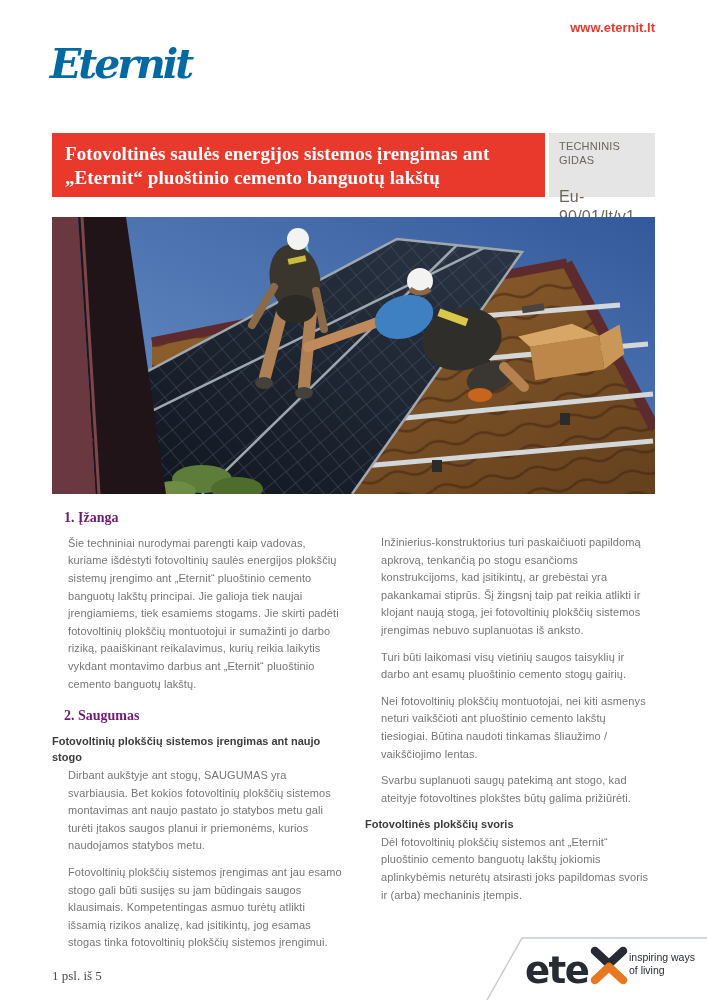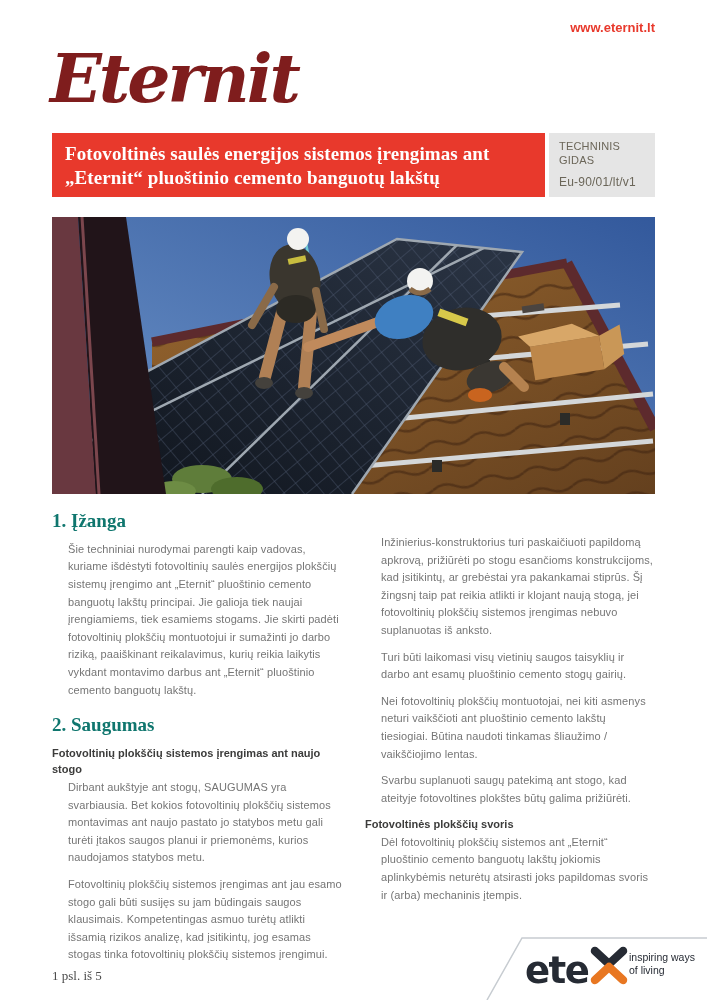--- a/index.html
+++ b/index.html
@@ -3,41 +3,41 @@
 <meta charset="utf-8">
 <style>
   html,body{margin:0;padding:0;background:#ffffff;}
   .page{position:relative;width:707px;height:1000px;background:#fff;overflow:hidden;
         font-family:"Liberation Sans",sans-serif;border-radius:14px;}
 
   .site-url{position:absolute;top:20px;right:52px;font-size:13px;font-weight:bold;
             color:#e8392c;text-decoration:none;}
 
   .logo{position:absolute;left:50px;top:44px;font-family:"DejaVu Serif",serif;
-        font-style:italic;font-weight:bold;font-size:68px;line-height:1;
-        color:#7f1d1d;letter-spacing:-3px;}
+        font-style:italic;font-weight:bold;font-size:41px;line-height:1;
+        color:#0369a1;letter-spacing:-3px;}
 
   .title-banner{position:absolute;left:52px;top:133px;width:493px;height:64px;
         background:#e8392c;box-sizing:border-box;padding:9px 6px 15px 13px;}
   .title-banner .tl{font-family:"Liberation Serif",serif;font-weight:bold;
         color:#ffffff;font-size:19px;line-height:1.28;letter-spacing:.1px;}
 
   .tech-box{position:absolute;left:549px;top:133px;width:106px;height:64px;
         background:#e5e5e5;box-sizing:border-box;padding:7px 0 0 10px;
         color:#6b6659;font-size:11px;line-height:1.25;letter-spacing:.2px;}
-  .tech-box .code{margin-top:7px;font-size:12px;}
+  .tech-box .code{margin-top:19px;font-size:16px;}
 
   .photo{position:absolute;left:52px;top:217px;width:603px;height:277px;display:block;}
 
   .columns{position:absolute;left:52px;top:510px;width:603px;}
   .col{position:absolute;top:0;}
   .col-left{left:0;width:294px;}
   .col-right{left:313px;width:290px;padding-top:24px;}
-  .red-h{font-family:"Liberation Serif",serif;font-weight:bold;color:#0f766e;
-         font-size:19px;margin:0 0 8px 0;line-height:1.2;}
+  .red-h{font-family:"Liberation Serif",serif;font-weight:bold;color:#701a75;
+         font-size:14px;margin:0 0 8px 12px;line-height:1.2;}
   .red-h.second{margin-top:15px;}
   .col p{margin:0 0 9px 16px;font-size:11px;line-height:1.6;color:#757575;letter-spacing:.1px;}
   .subhead{margin:3px 0 1px 0;font-size:11px;line-height:1.5;color:#3c3c3b;font-weight:bold;}
 
   .page-num{position:absolute;left:52px;top:968px;font-size:13px;color:#4b4b4b;font-family:Liberation Serif, serif;}
 
   .etex-corner{position:absolute;right:0;bottom:0;width:240px;height:70px;display:block;}
 </style>
 </head>
 <body>
@@ -155,21 +155,21 @@
   <div class="columns">
     <div class="col col-left">
       <h2 class="red-h">1. Įžanga</h2>
       <p>Šie techniniai nurodymai parengti kaip vadovas, kuriame išdėstyti fotovoltinių saulės energijos plokščių sistemų įrengimo ant „Eternit“ pluoštinio cemento banguotų lakštų principai. Jie galioja tiek naujai įrengiamiems, tiek esamiems stogams. Jie skirti padėti fotovoltinių plokščių montuotojui ir sumažinti jo darbo riziką, paaiškinant reikalavimus, kurių reikia laikytis vykdant montavimo darbus ant „Eternit“ pluoštinio cemento banguotų lakštų.</p>
       <h2 class="red-h second">2. Saugumas</h2>
       <h3 class="subhead">Fotovoltinių plokščių sistemos įrengimas ant naujo stogo</h3>
       <p>Dirbant aukštyje ant stogų, SAUGUMAS yra svarbiausia. Bet kokios fotovoltinių plokščių sistemos montavimas ant naujo pastato jo statybos metu gali turėti įtakos saugos planui ir priemonėms, kurios naudojamos statybos metu.</p>
       <p>Fotovoltinių plokščių sistemos įrengimas ant jau esamo stogo gali būti susijęs su jam būdingais saugos klausimais. Kompetentingas asmuo turėtų atlikti išsamią rizikos analizę, kad įsitikintų, jog esamas stogas tinka fotovoltinių plokščių sistemos įrengimui.</p>
     </div>
     <div class="col col-right">
-      <p>Inžinierius-konstruktorius turi paskaičiuoti papildomą apkrovą, prižiūrėti po stogu esančioms konstrukcijoms, kad įsitikintų, ar grebėstai yra pakankamai stiprūs. Šį žingsnį taip pat reikia atlikti ir klojant naują stogą, jei fotovoltinių plokščių sistemos įrengimas nebuvo suplanuotas iš anksto.</p>
+      <p>Inžinierius-konstruktorius turi paskaičiuoti papildomą apkrovą, tenkančią po stogu esančioms konstrukcijoms, kad įsitikintų, ar grebėstai yra pakankamai stiprūs. Šį žingsnį taip pat reikia atlikti ir klojant naują stogą, jei fotovoltinių plokščių sistemos įrengimas nebuvo suplanuotas iš anksto.</p>
       <p>Turi būti laikomasi visų vietinių saugos taisyklių ir darbo ant esamų pluoštinio cemento stogų gairių.</p>
       <p>Nei fotovoltinių plokščių montuotojai, nei kiti asmenys neturi vaikščioti ant pluoštinio cemento lakštų tiesiogiai. Būtina naudoti tinkamas šliaužimo / vaikščiojimo lentas.</p>
       <p>Svarbu suplanuoti saugų patekimą ant stogo, kad ateityje fotovoltines plokštes būtų galima prižiūrėti.</p>
       <h3 class="subhead">Fotovoltinės plokščių svoris</h3>
       <p>Dėl fotovoltinių plokščių sistemos ant „Eternit“ pluoštinio cemento banguotų lakštų jokiomis aplinkybėmis neturėtų atsirasti joks papildomas svoris ir (arba) mechaninis įtempis.</p>
     </div>
   </div>
 
   <div class="page-num">1 psl. iš 5</div>
 

